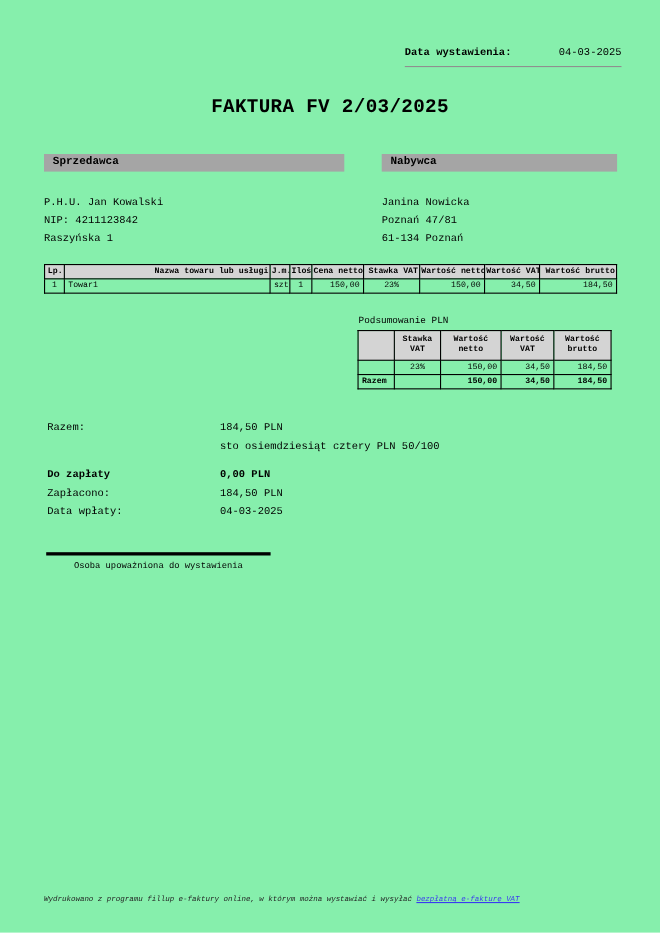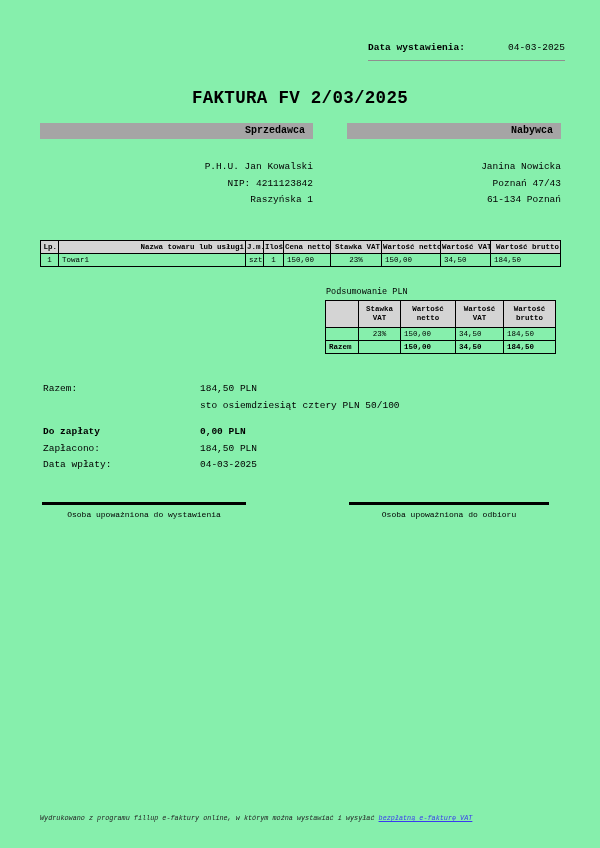--- a/index.html
+++ b/index.html
@@ -16,21 +16,21 @@
   }
   .date-row .lbl { font-weight:bold; }
 
   
   .doc-title {
     position:absolute; top:88px; left:0; width:100%; text-align:center;
     font-size:17.5px; font-weight:bold; letter-spacing:0.3px;
   }
 
   
-  .party { position:absolute; top:123px;text-align:right; }
+  .party { position:absolute; top:140px; }
   .party.seller { left:40px; width:273px; }
   .party.buyer  { left:347px; width:214px; }
   .party-header { background:#a5a5a5; font-weight:bold; font-size:10px; padding:2px 8px 3px 8px; }
   .party-lines { margin-top:20px; font-size:9.5px; line-height:16.5px; }
 
   
   table { border-collapse:collapse; table-layout:fixed; }
   .items-table { position:absolute; left:40px; top:240px; width:521px; font-size:7.5px; }
   .items-table th, .items-table td {
     border:1px solid #000; padding:1px 3px; height:10px;
@@ -43,21 +43,21 @@
   .summary-title { font-size:8.5px; margin:0 0 3px 1px; }
   .summary-table { width:231px; font-size:7.5px; }
   .summary-table th, .summary-table td { border:1px solid #000; padding:1px 3px; overflow:hidden; }
   .summary-table th {
     background:#d4d4d4; font-weight:bold; text-align:center;
     height:24px; vertical-align:middle; white-space:normal; line-height:9px;
   }
   .summary-table td { height:10px; white-space:nowrap; }
 
   .ta-c { text-align:center; }
-  .ta-r { text-align:left; }
+  .ta-r { text-align:right; }
   .ta-l { text-align:left; }
   .bold { font-weight:bold; }
 
   
   .totals { position:absolute; left:43px; top:381px; font-size:9.5px; }
   .totals .row { display:flex; line-height:16.5px; }
   .totals .lbl { width:157px; }
   .totals .gap { height:10px; }
 
   
@@ -90,21 +90,21 @@
       <div>P.H.U. Jan Kowalski</div>
       <div>NIP: 4211123842</div>
       <div>Raszyńska 1</div>
     </div>
   </div>
 
   <div class="party buyer">
     <div class="party-header">Nabywca</div>
     <div class="party-lines">
       <div>Janina Nowicka</div>
-      <div>Poznań 47/43</div>
+      <div>Poznań 47/81</div>
       <div>61-134 Poznań</div>
     </div>
   </div>
 
   <table class="items-table">
     <colgroup>
       <col style="width:18px">
         <col style="width:187px">
         <col style="width:18px">
       <col style="width:20px">
@@ -198,19 +198,18 @@
       <span class="lbl">Zapłacono:</span>
       <span>184,50 PLN</span>
     </div>
     <div class="row">
       <span class="lbl">Data wpłaty:</span>
       <span>04-03-2025</span>
     </div>
   </div>
 
   <div class="signature left">Osoba upoważniona do wystawienia</div>
-  <div class="signature right">Osoba upoważniona do odbioru</div>
 
   <div class="footer">
     <span>Wydrukowano z programu fillup e-faktury online, w którym można wystawiać i wysyłać </span><span class="link">bezpłatną e-fakturę VAT</span>
   </div>
 
 </div>
 
 </body></html>

